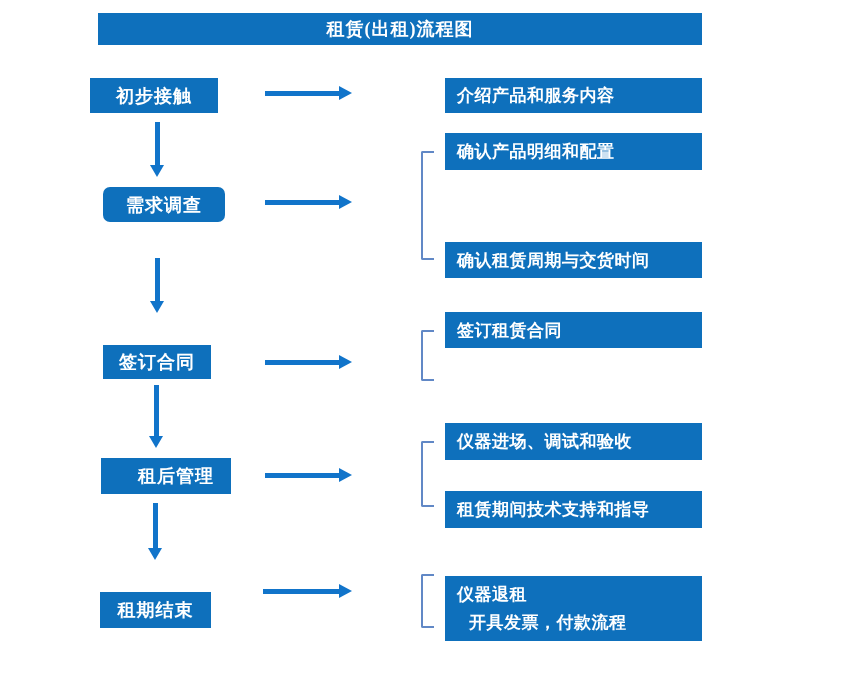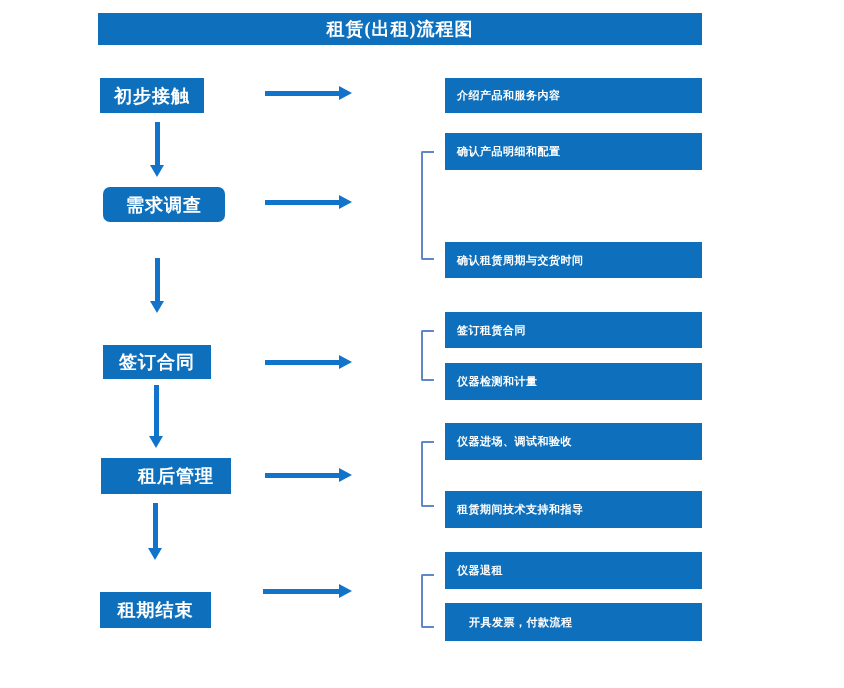--- a/index.html
+++ b/index.html
@@ -39,21 +39,21 @@
     display: flex;
     align-items: center;
     justify-content: center;
   }
   .out-box {
     position: absolute;
     left: 445px;
     width: 257px;
     background: var(--box-blue, #0E70BC);
     color: var(--text-white, #ffffff);
-    font-size: 11px;
+    font-size: 17px;
     letter-spacing: 0.5px;
     display: flex;
     align-items: center;
     padding-left: 12px;
     box-sizing: border-box;
   }
   .harrow {
     position: absolute;
     height: 5px;
     background: var(--arrow-blue, #1174CA);
@@ -93,21 +93,21 @@
     border-radius: 2px 0 0 2px;
   }
 </style>
 </head>
 <body>
 
 <div class="canvas">
 
   <div class="title-bar">租赁(出租)流程图</div>
 
-  <div class="step-box" style="left:100px; top:78px;  width:104px; height:35px;">初步接触</div>
+  <div class="step-box" style="left:90px; top:78px;  width:128px; height:35px;">初步接触</div>
   <div class="step-box" style="left:103px; top:187px; width:122px; height:35px;border-radius:7px;">需求调查</div>
   <div class="step-box" style="left:103px; top:345px; width:108px; height:34px;">签订合同</div>
   <div class="step-box" style="left:101px; top:458px; width:110px; height:36px;padding-left:20px;">租后管理</div>
   <div class="step-box" style="left:100px; top:576px; width:111px; height:36px;margin-top:16px;">租期结束</div>
 
   <div class="varrow" style="left:155px; top:122px; height:43px;"></div>
   <div class="varrow" style="left:155px; top:258px; height:43px;"></div>
   <div class="varrow" style="left:154px; top:385px; height:51px;"></div>
   <div class="varrow" style="left:153px; top:503px; height:45px;"></div>
 
@@ -121,21 +121,20 @@
   <div class="bracket" style="top:330px; height:51px;"></div>
   <div class="bracket" style="top:441px; height:66px;"></div>
   <div class="bracket" style="top:574px; height:54px;"></div>
 
   <div class="out-box" style="top:78px;  height:35px;">介绍产品和服务内容</div>
 
   <div class="out-box" style="top:133px; height:37px;">确认产品明细和配置</div>
   <div class="out-box" style="top:242px; height:36px;">确认租赁周期与交货时间</div>
 
   <div class="out-box" style="top:312px; height:36px;">签订租赁合同</div>
-  <div class="out-box" style="top:363px; height:37px;">仪器检测和计量</div>
 
   <div class="out-box" style="top:423px; height:37px;">仪器进场、调试和验收</div>
   <div class="out-box" style="top:491px; height:37px;">租赁期间技术支持和指导</div>
 
-  <div class="out-box" style="top:552px; height:37px;">仪器退租</div>
+  <div class="out-box" style="top:576px; height:37px;">仪器退租</div>
   <div class="out-box" style="top:603px; height:38px;padding-left:24px;">开具发票，付款流程</div>
 
 </div>
 
 </body></html>

